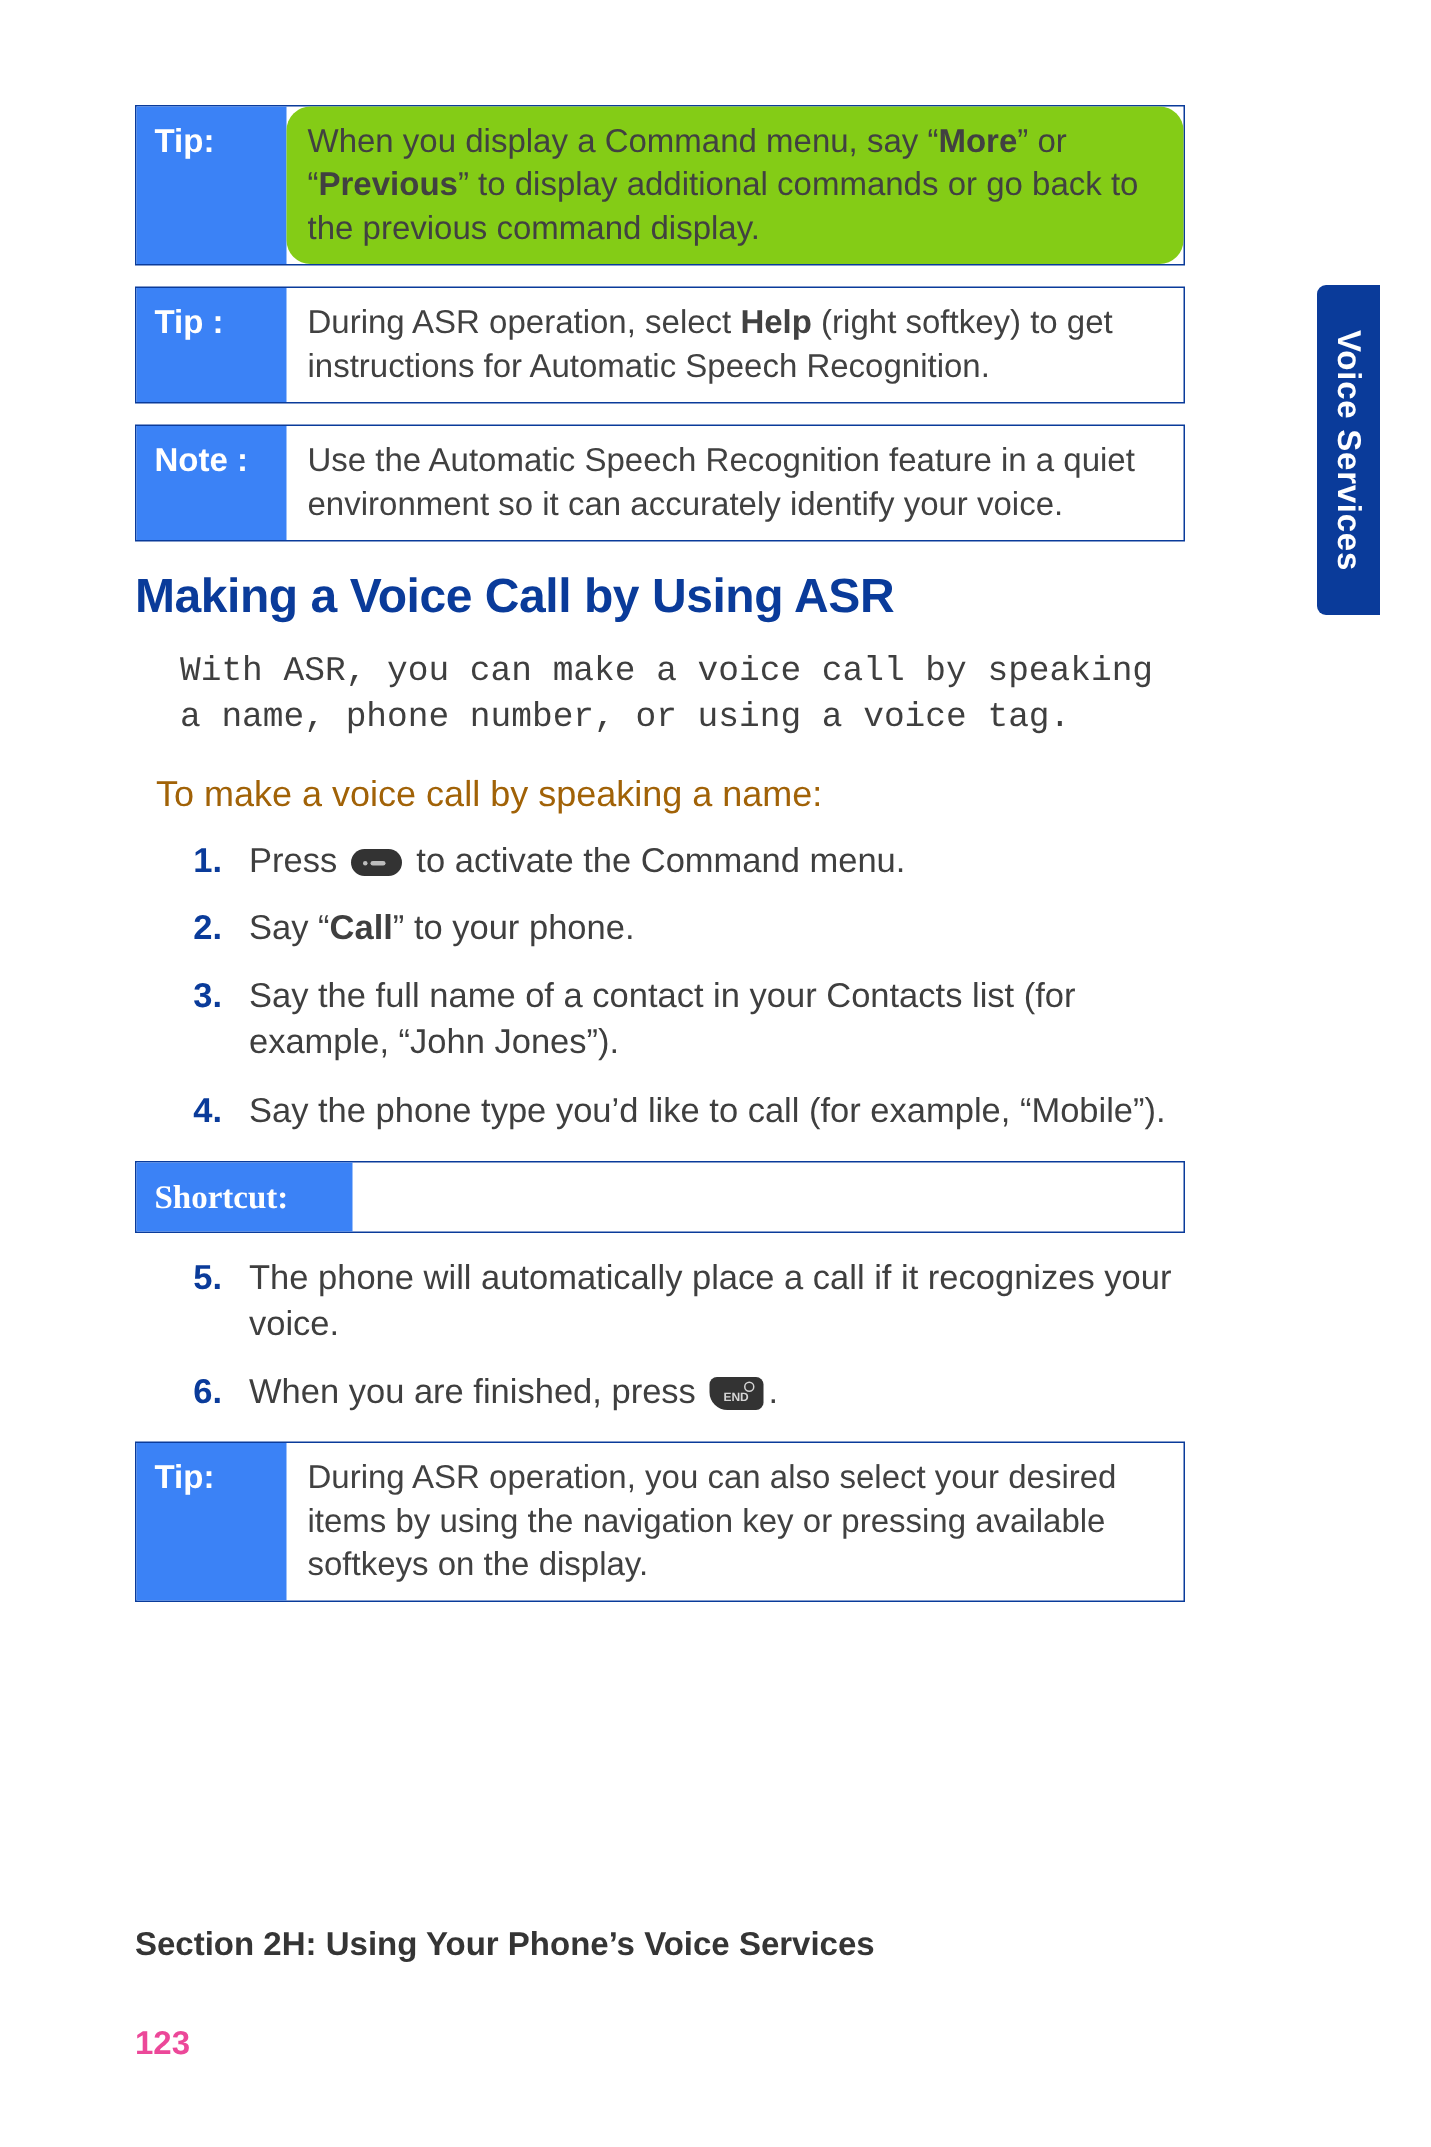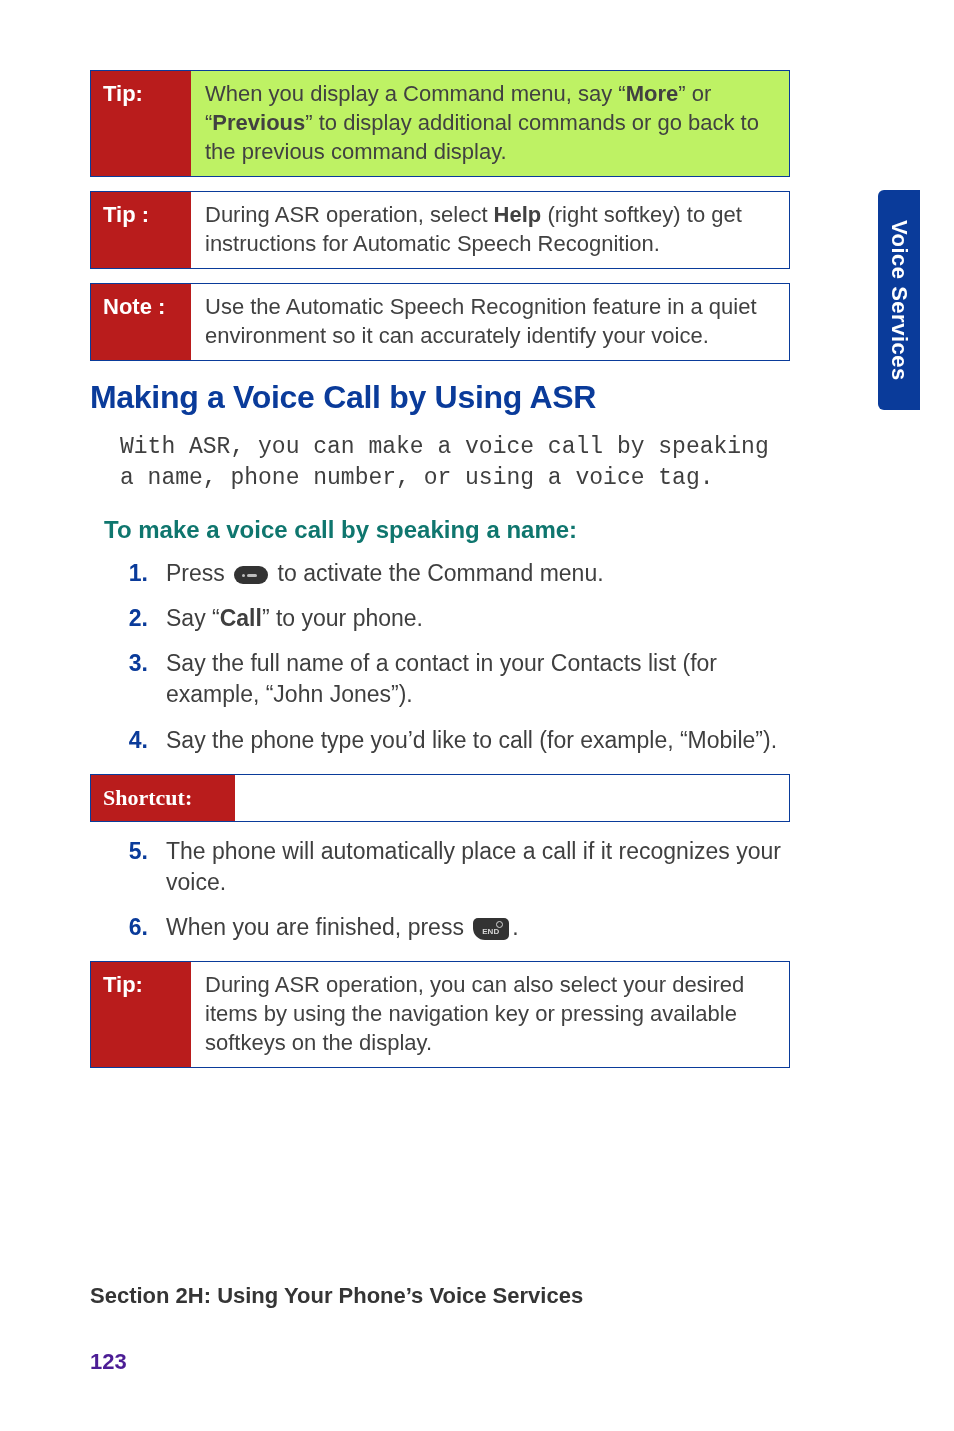--- a/index.html
+++ b/index.html
@@ -37,36 +37,36 @@
   }
 
   
   .callout {
     border: 1px solid #0a3b9a;
     display: flex;
     width: 100%;
     margin-bottom: 14px;
   }
   .callout .label {
-    background: #b91c1c;
+    background: #3b82f6;
     color: #fff;
     font-weight: 700;
     font-size: 22px;
     padding: 10px 12px;
     flex-shrink: 0;
     font-stretch: condensed;
   }
   .callout .body {
     padding: 8px 14px 10px 14px;
     font-size: 22px;
     line-height: 1.32;
     color: #414141;
     font-stretch: condensed;
   }
-  .callout.filled .body { background: #bef264; }
+  .callout.filled .body { background: #84cc16; border-radius: 16px; }
   .callout .label.w1 { width: 100px; }   
   .callout .label.w2 { width: 144px; font-family: Liberation Serif, serif; }   
 
   
   h2.section {
     color: #0a3b9a;
     font-size: 32px;
     font-weight: 800;
     margin: 18px 0 16px 0;
     font-stretch: condensed;
@@ -75,22 +75,22 @@
   p.lede {
     font-size: 23px;
     line-height: 1.35;
     color: #3f3f3f;
     margin: 0 0 22px 30px;
     font-stretch: condensed;
     font-family: Liberation Mono, monospace;
   }
   h3.subhead {
     font-size: 24px;
-    font-weight: 700;
-    color: #0f766e;
+    font-weight: 400;
+    color: #a16207;
     margin: 0 0 14px 14px;
     font-stretch: condensed;
   }
   ol.steps { list-style: none; margin-left: 28px; margin-bottom: 18px; }
   ol.steps > li {
     display: flex;
     gap: 18px;
     font-size: 23px;
     line-height: 1.35;
     color: #3f3f3f;
@@ -135,21 +135,21 @@
     bottom: 56px;
     left: 90px;
     right: 90px;
     display: flex;
     justify-content: flex-end;
     gap: 40px;
     font-stretch: condensed;
     flex-direction: column;
   }
   .footer .title { font-weight: 800; font-size: 22px; color: #353535; }
-  .footer .page  { font-weight: 800; font-size: 22px; color: #4c1d95; }
+  .footer .page  { font-weight: 800; font-size: 22px; color: #ec4899; }
 </style>
 </head>
 <body>
 
 <div class="side-tab">
   <span>Voice Services</span>
 </div>
 
 <div class="content">
 

